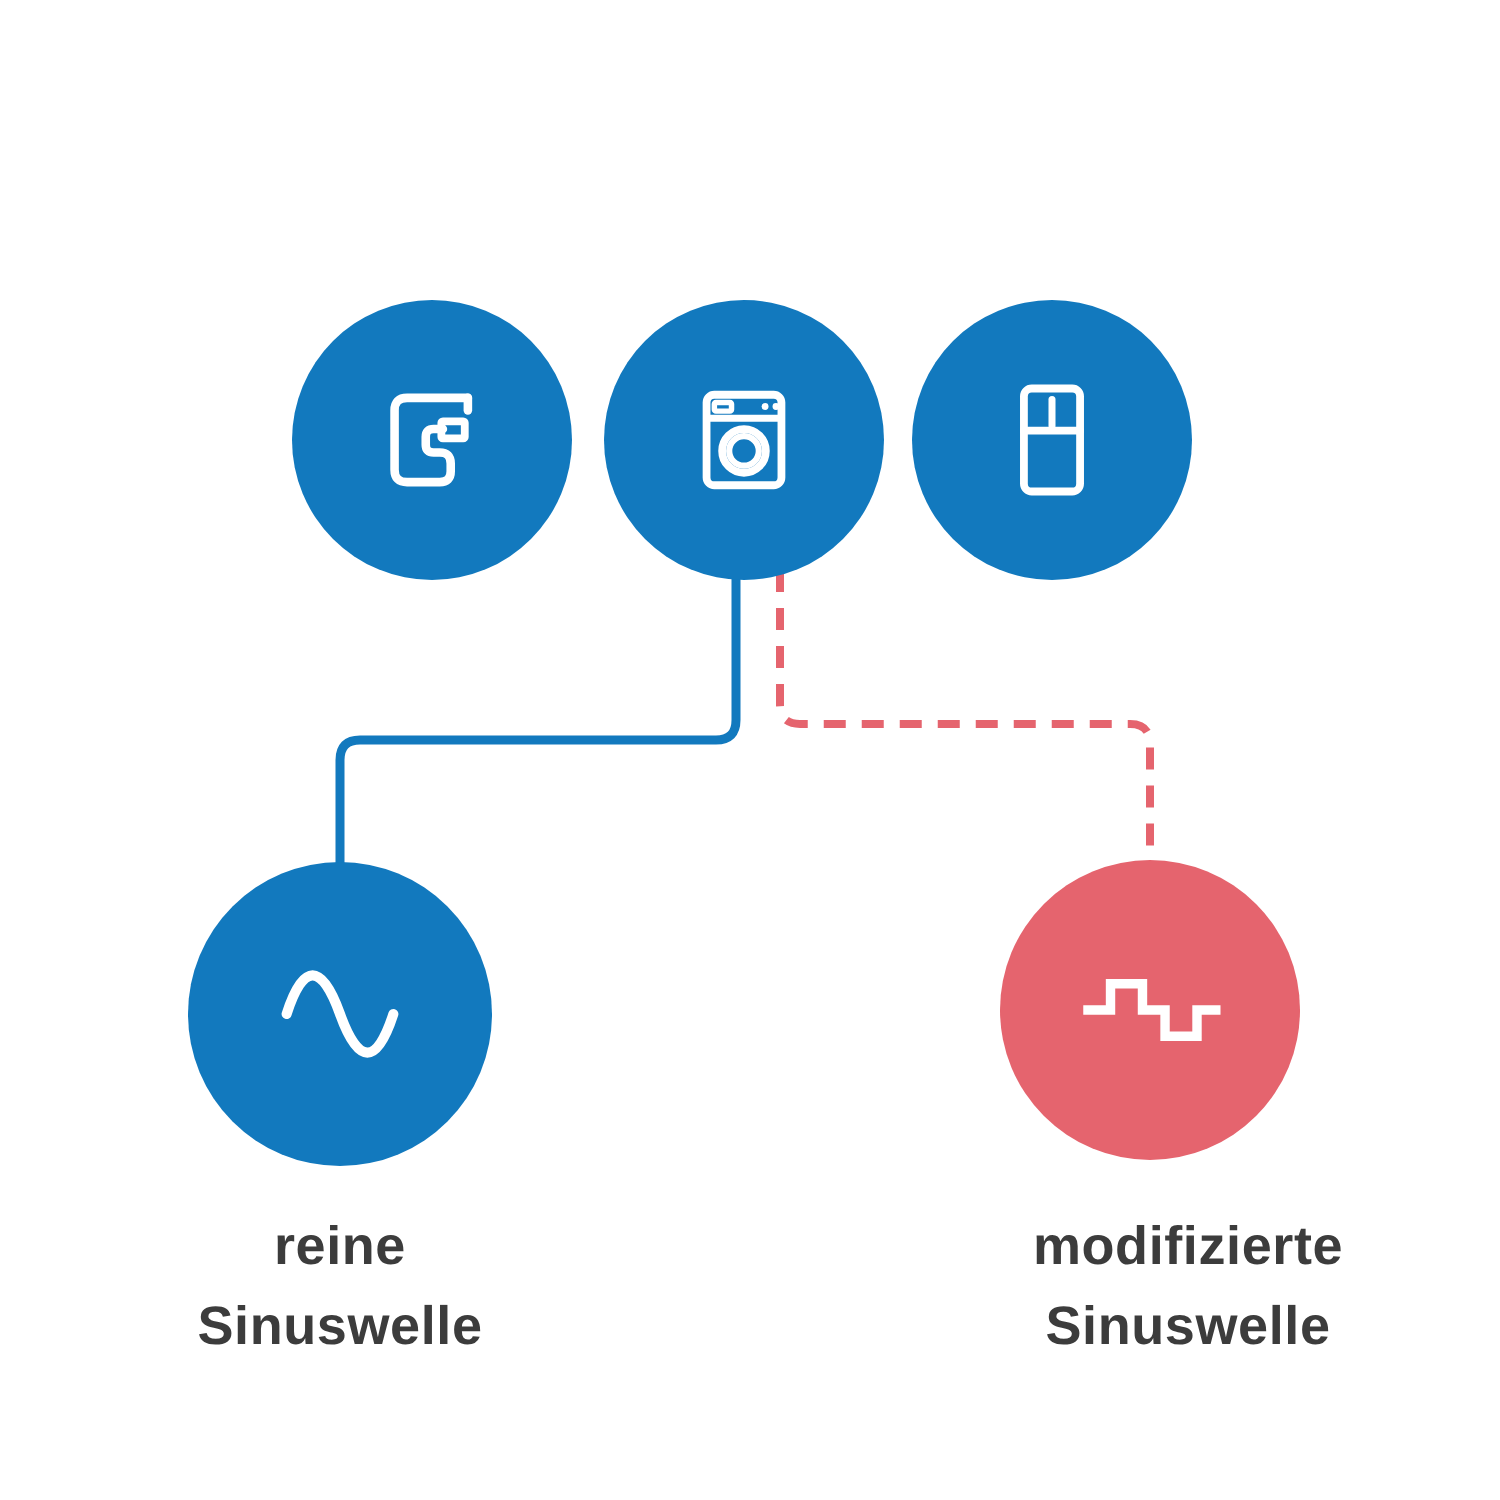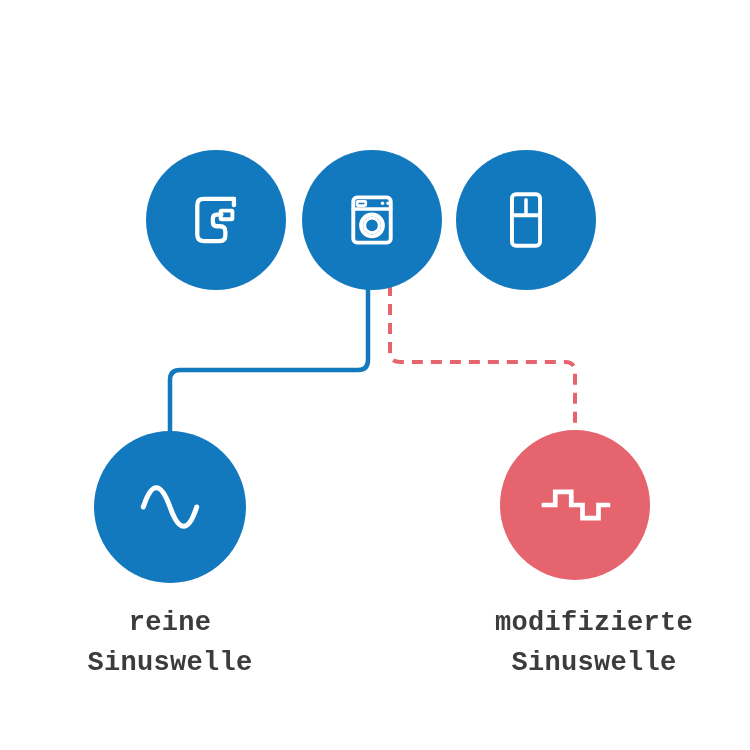--- a/index.html
+++ b/index.html
@@ -1,18 +1,18 @@
 <!DOCTYPE html>
 <html><head>
 <meta charset="utf-8">
 <style>
   html,body { margin:0; padding:0; background:#ffffff; }
   .canvas {
     position:relative; width:750px; height:750px; background:#ffffff;
-    font-family:Liberation Mono, monospace; overflow:hidden;
+    font-family:Liberation Sans, sans-serif; overflow:hidden;
   }
   .connectors { position:absolute; left:0; top:0; z-index:1; }
   .circle {
     position:absolute; border-radius:50%; z-index:2;
     display:flex; align-items:center; justify-content:center;
   }
   .circle.blue { background:#1279be; }
   .circle.red  { background:#e5646e; }
   .c-top { width:140px; height:140px; top:150px; }
   .c1 { left:146px; } .c2 { left:302px; } .c3 { left:456px; }

